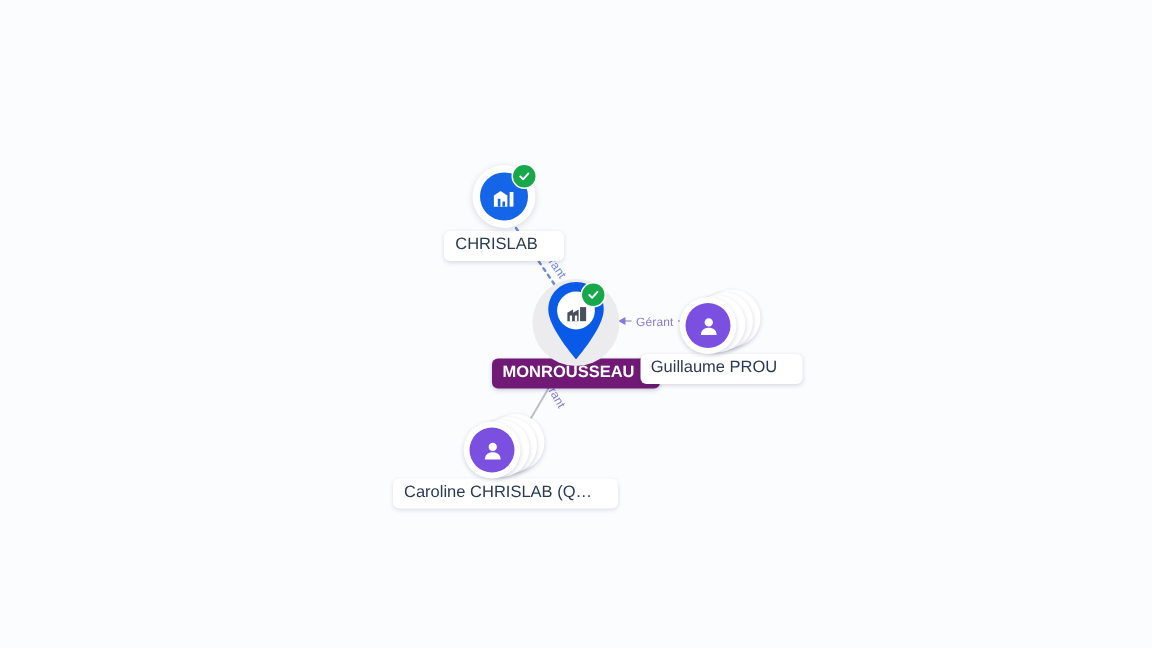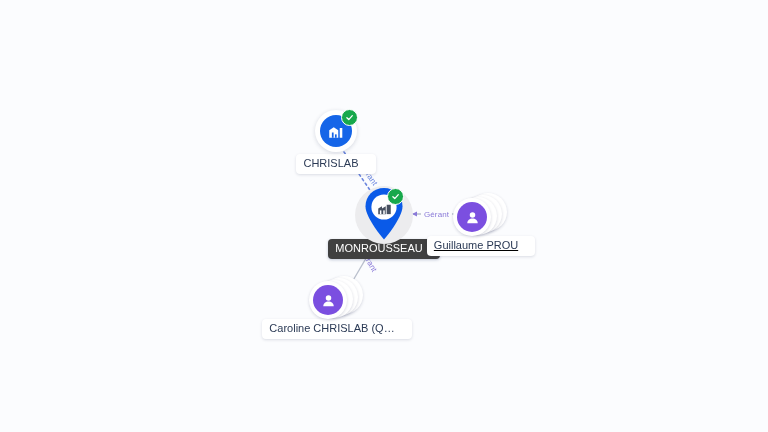--- a/index.html
+++ b/index.html
@@ -145,23 +145,24 @@
     background: #ffffff;
     color: #2b3a55;
     font-size: 11px;
     line-height: 13px;
     padding: 3px 17px 4px 7px;
     border-radius: 4px;
     white-space: nowrap;
     box-shadow: 0 1px 3px rgba(20,30,70,0.14);
   }
   .node-label.selected {
-    background: #404040;
+    background: #701a75;
     color: #ffffff;
     box-shadow: 0 1px 3px rgba(20,40,90,0.25);
+    font-weight: bold;
   }
 
   
   .edge-label {
     position: absolute;
     font-size: 8px;
     line-height: 9px;
     color: #8a7ad8;
     white-space: nowrap;
     letter-spacing: 0.1px;
@@ -227,21 +228,21 @@
       </div>
       <div class="check-badge" style="right:2px; top:2px;">
         <svg width="9" height="9" viewBox="0 0 24 24" aria-hidden="true">
           <path d="M5 12.5 L10 17.5 L19.5 7" stroke="#ffffff" stroke-width="3.4" fill="none" stroke-linecap="round" stroke-linejoin="round"></path>
         </svg>
       </div>
     </div>
     <div class="node-label selected" style="margin-top:-3px;">MONROUSSEAU</div>
   </div>
 
-  <div class="node" style="left:453px; top:192px; width:56px;text-decoration:underline;">
+  <div class="node" style="left:453px; top:192px; width:56px;">
     <div class="person-wrap">
       <div class="stack-c s3"></div>
       <div class="stack-c s2"></div>
       <div class="stack-c s1"></div>
       <div class="stack-c s0"></div>
       <div class="avatar">
         <svg width="17" height="17" viewBox="0 0 24 24" aria-hidden="true">
           <circle cx="12" cy="8.4" r="3.9" fill="#ffffff"></circle>
           <path d="M4.6 20.2 C4.6 15.7 8 13.4 12 13.4 C16 13.4 19.4 15.7 19.4 20.2 Z" fill="#ffffff"></path>
         </svg>

